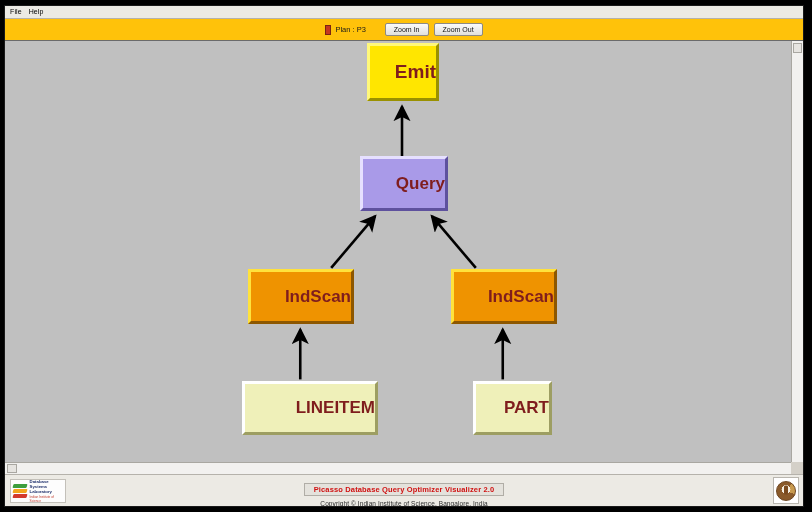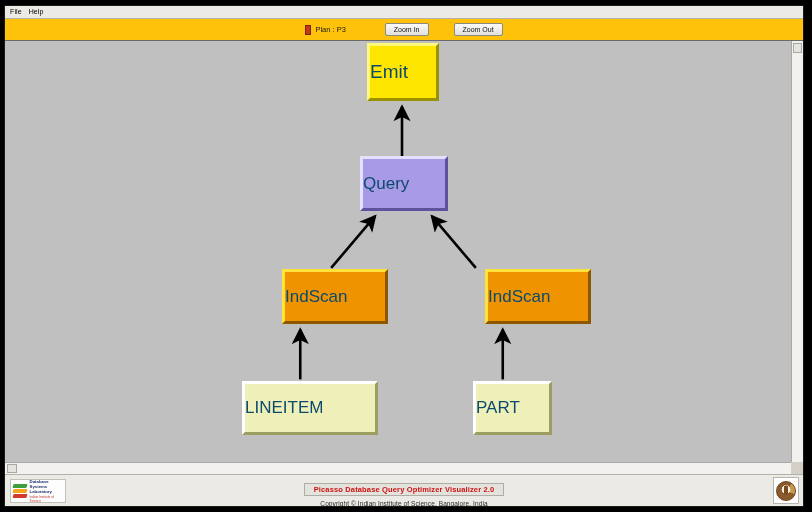--- a/index.html
+++ b/index.html
@@ -53,21 +53,21 @@
   .toolbar {
     position: absolute;
     left: 0; top: 13px;
     width: 100%; height: 22px;
     background: #ffc20a;
     border-bottom: 1px solid #6b6b6b;
     box-sizing: border-box;
     display: flex;
     align-items: center;
     justify-content: center;
-    gap: 25px;
+    gap: 5px;
   }
   .plan-swatch {
     width: 6px; height: 10px;
     background: #c4381e;
     border: 1px solid #7a2412;
     box-sizing: border-box;
     display: inline-block;
   }
   .plan-label {
     font-size: 7.5px;
@@ -106,25 +106,25 @@
     left: 0; top: 0;
     width: 100%; height: 100%;
     pointer-events: none;
   }
 
   
   .node {
     position: absolute;
     display: flex;
     align-items: center;
-    justify-content: flex-start;
+    justify-content: flex-end;
     box-sizing: border-box;
     cursor: pointer;
-    font-weight: normal;
-    color: #0c4a6e;
+    font-weight: bold;
+    color: #7f1d1d;
     text-align: center;
   }
   .node .lbl { position: relative; z-index: 2; }
 
   .node-emit {
     background: #ffe600;
     border-top: 3px solid #fff87a;
     border-left: 3px solid #fff87a;
     border-right: 3px solid #9a9100;
     border-bottom: 3px solid #9a9100;
@@ -138,21 +138,20 @@
     border-bottom: 3px solid #5e519e;
     font-size: 17px;
   }
   .node-scan {
     background: #ef9300;
     border-top: 3px solid #ffe23c;
     border-left: 3px solid #ffe23c;
     border-right: 3px solid #8d5700;
     border-bottom: 3px solid #8d5700;
     font-size: 17px;
-    margin-left: 34px;
   }
   .node-rel {
     background: #eff0b9;
     border-top: 3px solid #ffffff;
     border-left: 3px solid #ffffff;
     border-right: 3px solid #9d9e62;
     border-bottom: 3px solid #9d9e62;
     font-size: 17px;
   }
 

